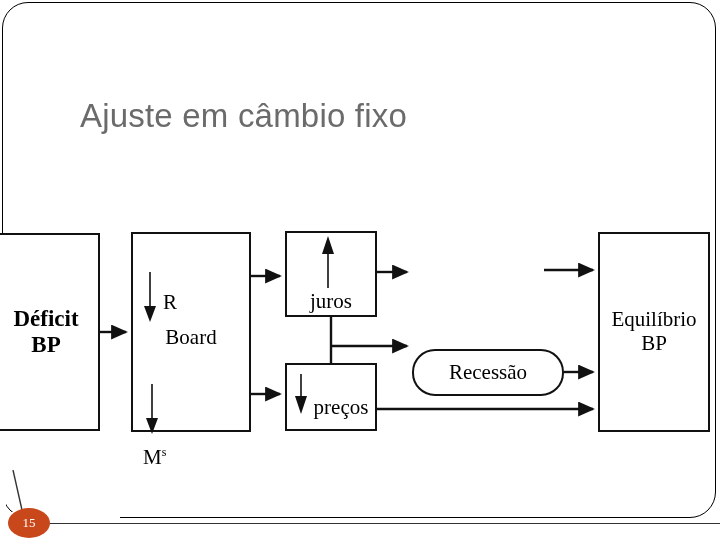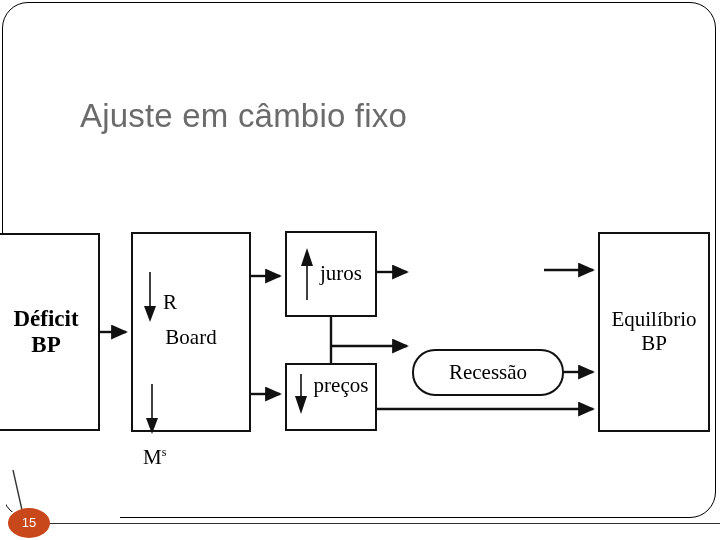--- a/index.html
+++ b/index.html
@@ -65,21 +65,21 @@
     left: 8px;
     top: 508px;
     width: 42px;
     height: 30px;
     border-radius: 50%;
     background: #C8471B;
     color: #ffffff;
     font-size: 13px;
     line-height: 30px;
     text-align: center;
-    font-family: Liberation Sans, sans-serif;
+    font-family: Liberation Serif, serif;
   }
   #badge-tick {
     position: absolute;
     left: 12px;
     top: 470px;
     width: 12px;
     height: 42px;
   }
 
   
@@ -263,31 +263,31 @@
     <div class="row row-m">
       <svg class="v-arrow" width="14" height="62" viewBox="0 0 14 62">
         <line x1="7" y1="0" x2="7" y2="40" stroke="#111" stroke-width="1.6"></line>
         <path d="M1,34 L13,34 L7,50 z" fill="#111"></path>
       </svg>
       <span class="arrow-label"><span>M</span><sup style="font-size:12px">s</sup></span>
     </div>
   </div>
 
   <div class="node" id="node-juros">
-    <span style="display:flex;align-items:center;">
+    <span style="display:flex;align-items:center;flex-direction:column;">
       <svg class="v-arrow" width="14" height="56" viewBox="0 0 14 56">
         <line x1="7" y1="14" x2="7" y2="54" stroke="#111" stroke-width="1.6"></line>
         <path d="M7,2 L13,20 L1,20 z" fill="#111"></path>
       </svg>
       <span class="arrow-label">juros</span>
     </span>
   </div>
 
   <div class="node" id="node-precos">
-    <span style="display:flex;align-items:flex-start;">
+    <span style="display:flex;align-items:flex-end;">
       <svg class="v-arrow" width="14" height="46" viewBox="0 0 14 46">
         <line x1="7" y1="0" x2="7" y2="26" stroke="#111" stroke-width="1.6"></line>
         <path d="M1,22 L13,22 L7,40 z" fill="#111"></path>
       </svg>
       <span class="arrow-label">preços</span>
     </span>
   </div>
 
 
   <div class="node" id="node-recessao">

